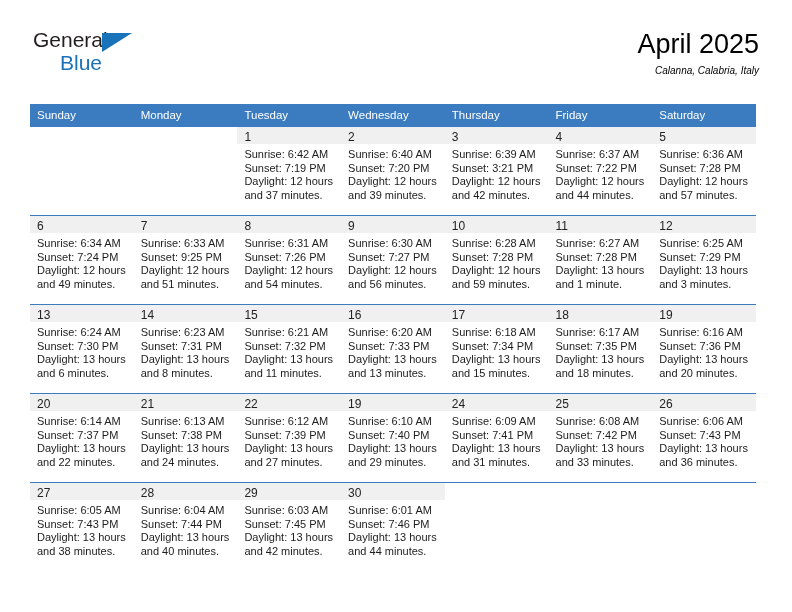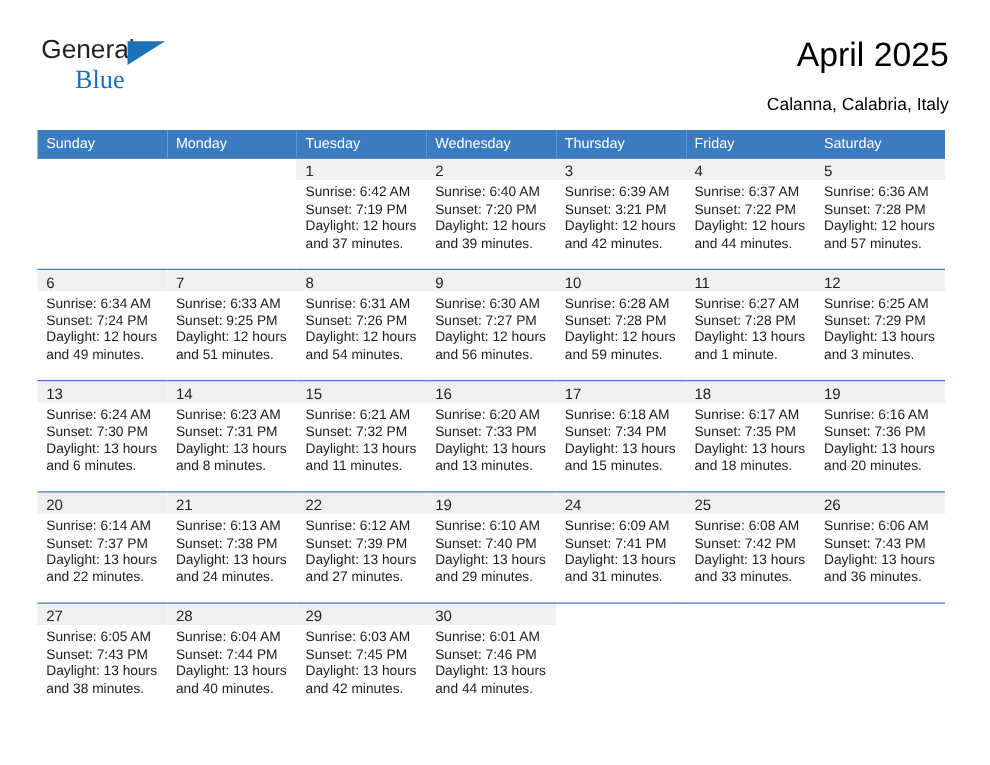--- a/index.html
+++ b/index.html
@@ -55,40 +55,41 @@
     border-left: 30px solid #1a72b8;
     border-bottom: 19px solid transparent;
   }
   .brand-blue {
     position: absolute;
     left: 27px;
     top: 23px;
     font-size: 21px;
     color: #1a72b8;
     line-height: 24px;
-    font-family: Liberation Serif, serif;
+    font-family: Liberation Sans, sans-serif;
   }
   .title-block {
     position: absolute;
     right: 0;
     top: 0;
     text-align: right;
   }
   .cal-title {
     font-size: 27px;
     color: #000000;
     line-height: 33px;
     white-space: nowrap;
   }
   .cal-subtitle {
-    font-size: 14px;
+    font-size: 10px;
     color: #000000;
     line-height: 20px;
-    margin-top: 12px;
+    margin-top: 0;
     white-space: nowrap;
+    font-style: italic;
   }
 
   
   .calendar {
     position: absolute;
     left: 30px;
     top: 104px;
     width: 726px;
     border-collapse: collapse;
     table-layout: fixed;

